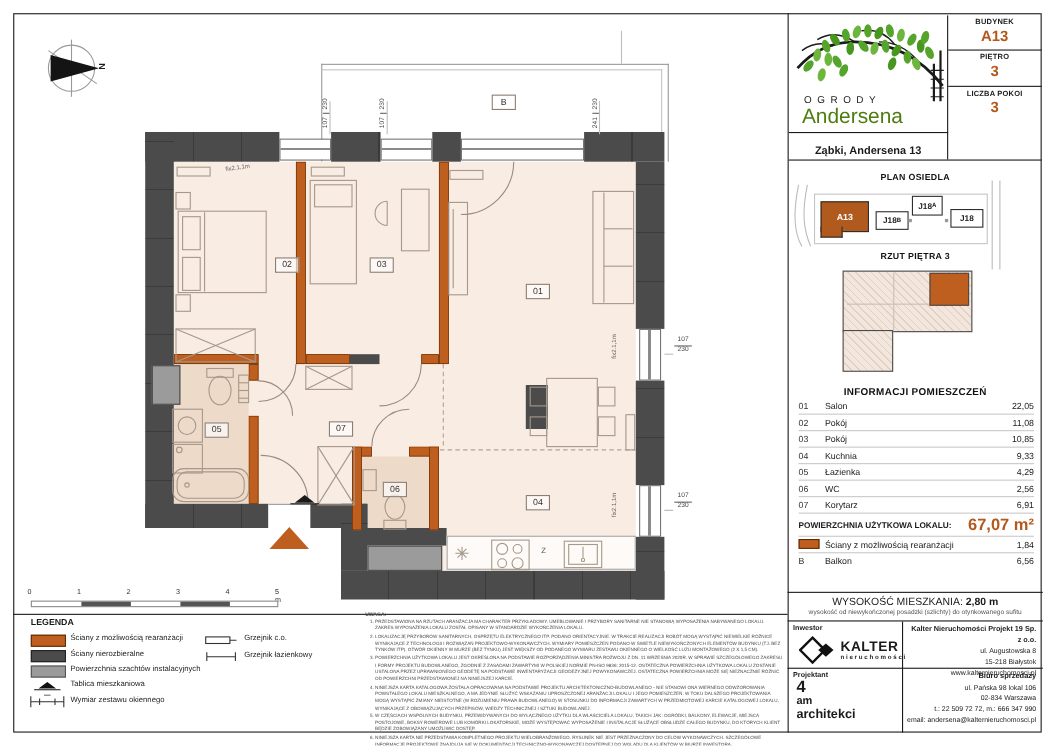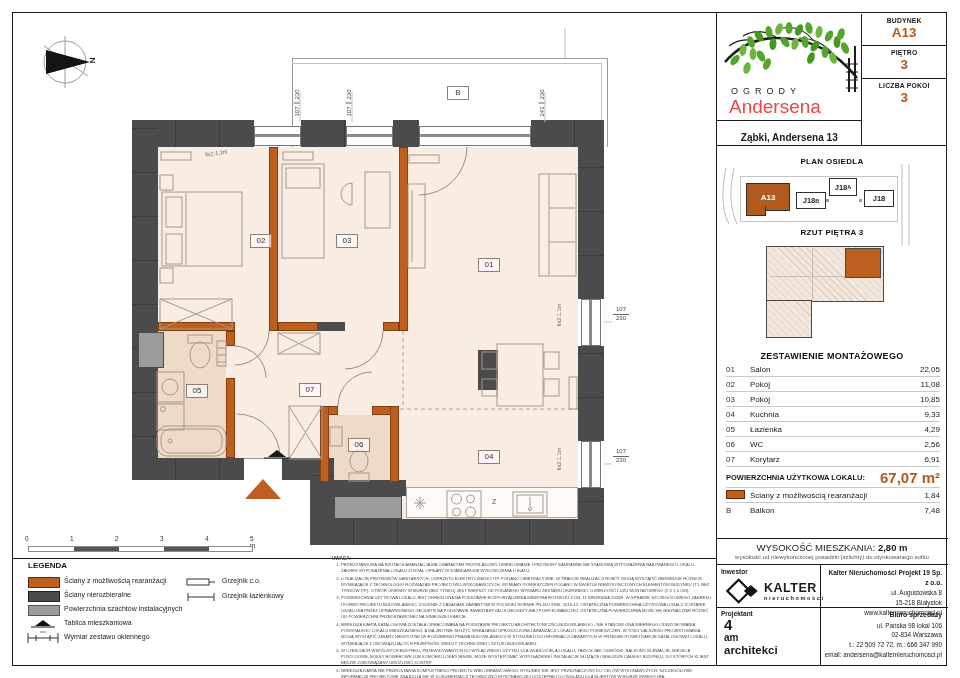--- a/index.html
+++ b/index.html
@@ -293,21 +293,21 @@
           <ellipse cx="98" cy="30" rx="3.5" ry="6" transform="rotate(35 98 30)" fill="#47971f"></ellipse>
           <ellipse cx="108" cy="36" rx="3.5" ry="6"></ellipse>
           <ellipse cx="116" cy="42" rx="3.5" ry="6" transform="rotate(-20 116 42)" fill="#6cb63d"></ellipse>
           <ellipse cx="50" cy="48" rx="3.5" ry="6" transform="rotate(25 50 48)"></ellipse>
           <ellipse cx="94" cy="42" rx="3.5" ry="6" transform="rotate(20 94 42)" fill="#47971f"></ellipse>
           <ellipse cx="36" cy="38" rx="3.5" ry="6" fill="#6cb63d"></ellipse>
           <ellipse cx="124" cy="18" rx="3.5" ry="6" transform="rotate(15 124 18)"></ellipse>
         </g>
       </svg>
       <div class="abs" style="left:14px;top:72px;font-size:9px;letter-spacing:5px;color:#222;">OGRODY</div>
-      <div class="abs" style="left:12px;top:82px;font-size:19px;color:#ef4444;">Andersena</div>
+      <div class="abs" style="left:12px;top:82px;font-size:19px;color:#4d7c0f;">Andersena</div>
       <div class="abs" style="left:0;bottom:0;width:144.5px;height:25px;border-top:1px solid #1a1a1a;text-align:center;box-sizing:border-box;padding-top:6px;">
         <span style="font-size:10px;font-weight:bold;">Ząbki, Andersena 13</span>
       </div>
     </div>
     <div class="info-col" style="width:85px;border-left:1.5px solid #1a1a1a;">
       <div class="row">
         <div class="info-label">BUDYNEK</div>
         <div class="info-value accent">A13</div>
       </div>
       <div class="row">
@@ -350,21 +350,21 @@
   <div class="abs" style="left:826px;top:199px;width:3px;height:3px;background:#999;z-index:6;"></div>
   <div class="abs" style="left:859px;top:199px;width:3px;height:3px;background:#999;z-index:6;"></div>
 
   <div class="abs sec-title" style="left:716px;top:228px;width:232px;z-index:6;">RZUT PIĘTRA 3</div>
   <div class="abs mini" style="left:766px;top:246px;width:118px;height:56px;z-index:5;"></div>
   <div class="abs mini" style="left:766px;top:300px;width:46px;height:38px;z-index:5;"></div>
   <div class="abs" style="left:770px;top:276px;width:110px;height:1px;background:#cdbcae;z-index:6;"></div>
   <div class="abs" style="left:812px;top:248px;width:1px;height:52px;background:#cdbcae;z-index:6;"></div>
   <div class="abs" style="left:845px;top:248px;width:36px;height:30px;background:#bf5f1f;border:1px solid #4a4a4a;box-sizing:border-box;z-index:6;"></div>
 
-  <div class="abs sec-title" style="left:716px;top:351px;width:232px;font-size:9px;z-index:6;">ZESTAWIENIE MONTAŻOWEGO</div>
+  <div class="abs sec-title" style="left:716px;top:351px;width:232px;font-size:9px;z-index:6;">INFORMACJI POMIESZCZEŃ</div>
   <div class="abs" style="left:726px;top:362px;width:214px;z-index:6;">
     <div class="rt">
         <span class="no">01</span>
         <span class="nm">Salon</span>
         <span class="ar">22,05</span>
       </div>
     <div class="rt">
         <span class="no">02</span>
         <span class="nm">Pokój</span>
         <span class="ar">11,08</span>
@@ -399,21 +399,21 @@
       <span class="accent" style="font-size:15px;font-weight:bold;">67,07 m²</span>
     </div>
     <div class="rt">
       <span class="no"><span style="display:inline-block;width:17px;height:7px;background:#bf5f1f;border:1px solid #5f2d08;"></span></span>
       <span class="nm">Ściany z możliwością rearanżacji</span>
       <span class="ar">1,84</span>
     </div>
     <div class="rt" style="border-bottom:none;">
       <span class="no">B</span>
       <span class="nm">Balkon</span>
-      <span class="ar">7,48</span>
+      <span class="ar">6,56</span>
     </div>
   </div>
 
   <div class="abs" style="left:716px;top:538px;width:232px;height:27px;border-top:1.5px solid #1a1a1a;border-bottom:1.5px solid #1a1a1a;box-sizing:border-box;text-align:center;z-index:6;">
     <div style="margin-top:3px;font-size:9.5px;">
       <span>WYSOKOŚĆ MIESZKANIA:</span>
       <b>2,80 m</b>
     </div>
     <div style="font-size:6px;color:#555;margin-top:1px;">wysokość od niewykończonej posadzki (szlichty) do otynkowanego sufitu</div>
   </div>

